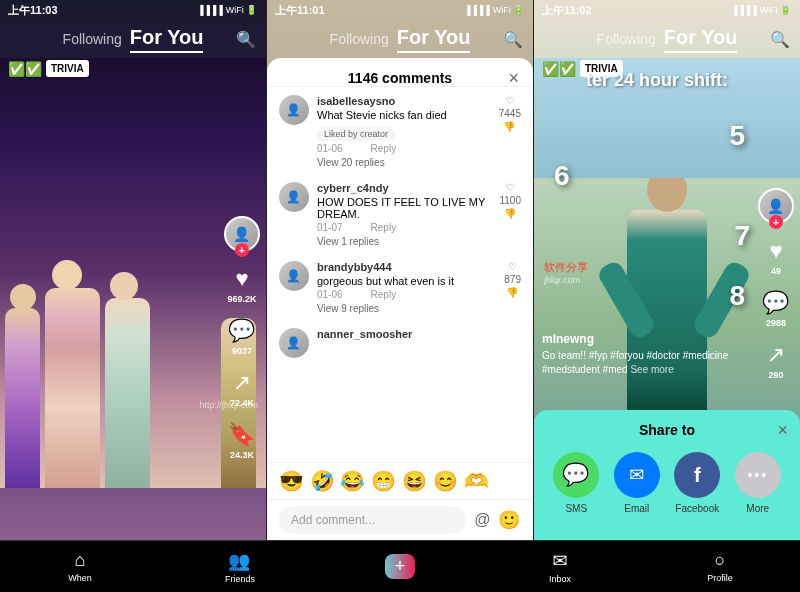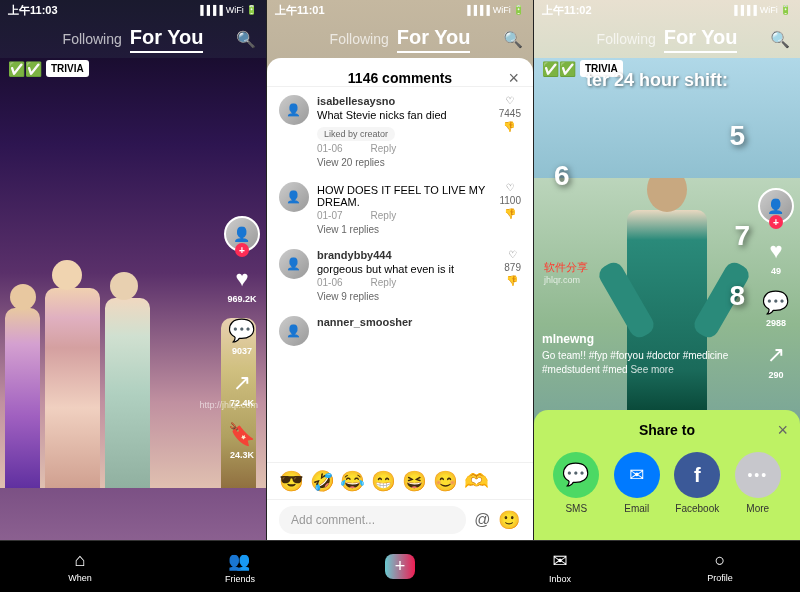--- a/index.html
+++ b/index.html
@@ -361,21 +361,21 @@
       color: #999;
     }
     .comment-at { font-size: 16px; color: #666; }
     .comment-emoji-btn { font-size: 18px; }
 
     
     .share-overlay {
       position: absolute;
       bottom: 0; left: 0; right: 0;
       height: 130px;
-      background: #bef264;
+      background: #5eead4;
       border-radius: 14px 14px 0 0;
       z-index: 20;
       padding: 12px;
     }
     .share-header {
       display: flex;
       align-items: center;
       justify-content: center;
       position: relative;
       margin-bottom: 14px;
@@ -558,20 +558,21 @@
           <div class="comment-likes">
             <span class="heart-icon">♡</span>
             <span>7445</span>
             <span style="font-size:10px;color:#999;">👎</span>
           </div>
         </div>
 
         <div class="comment-item">
           <div class="comment-avatar">👤</div>
           <div class="comment-body">
+            <div class="comment-username">cyberr_c4ndy</div>
             <div class="comment-text">HOW DOES IT FEEL TO LIVE MY DREAM.</div>
             <div class="comment-meta">
               <span>01-07</span>
               <span>Reply</span>
             </div>
             <div class="view-replies">View 1 replies</div>
           </div>
           <div class="comment-likes">
             <span class="heart-icon">♡</span>
             <span>1100</span>

